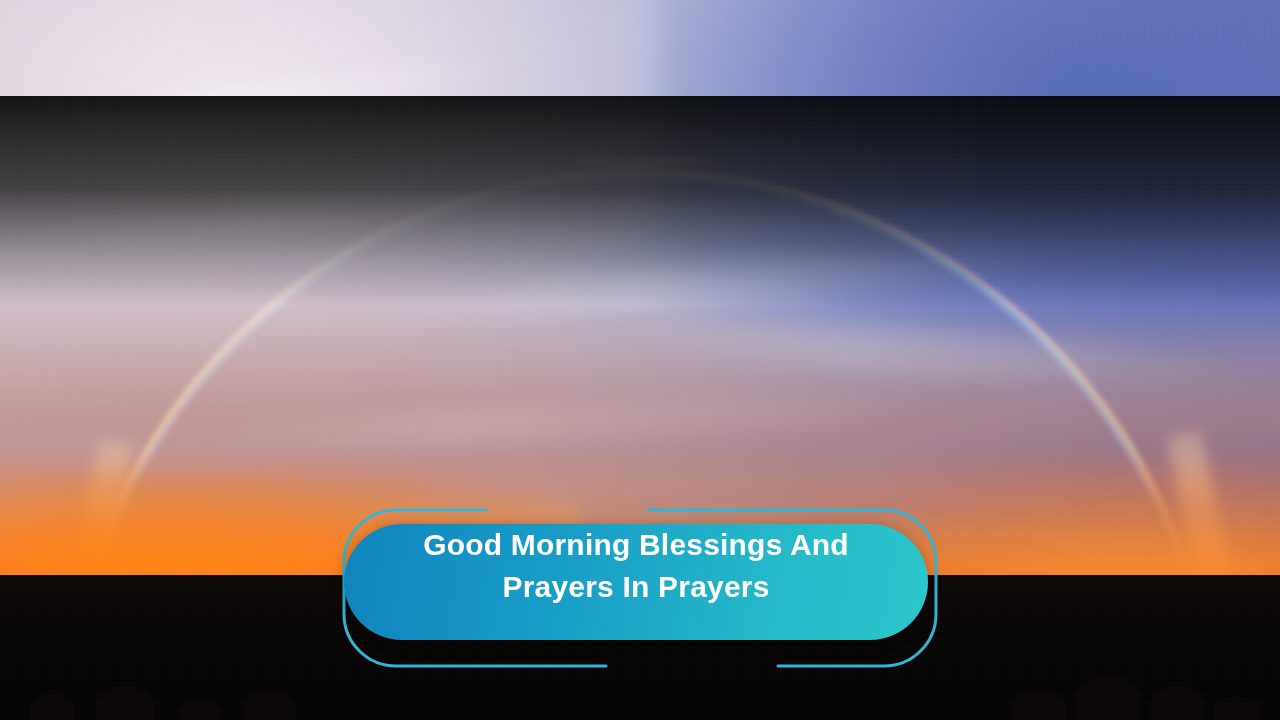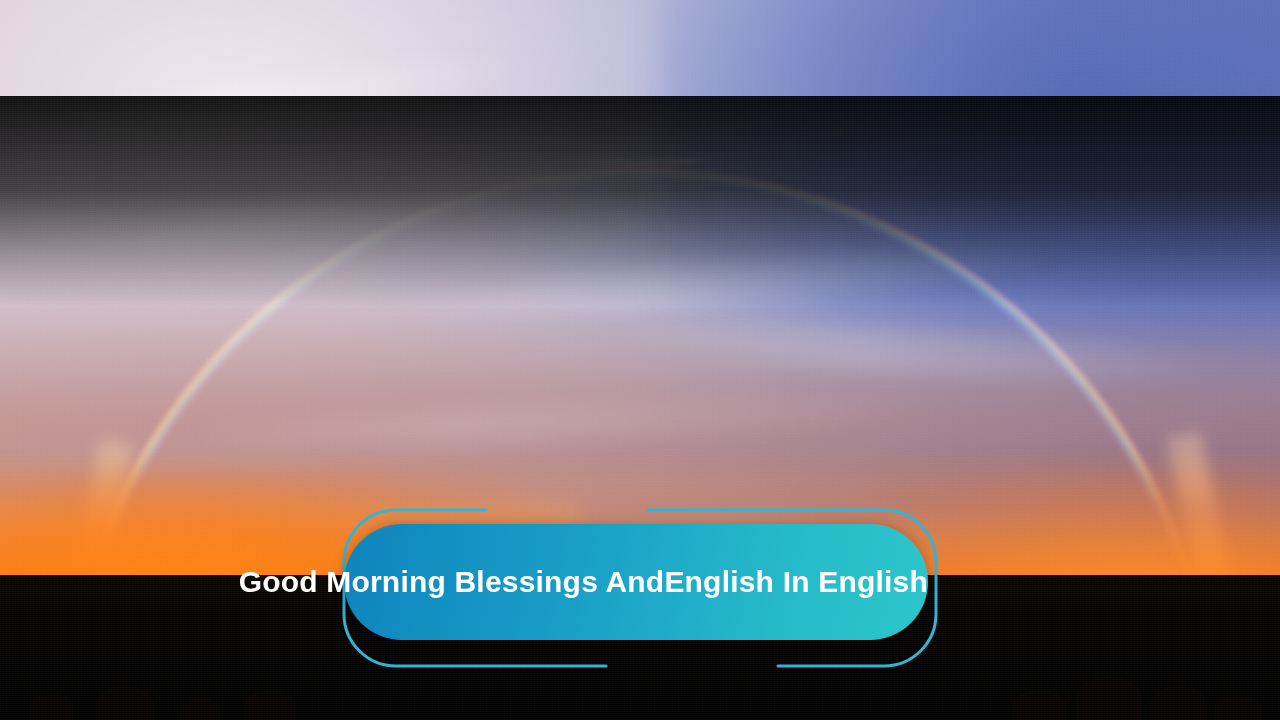--- a/index.html
+++ b/index.html
@@ -223,23 +223,23 @@
     width:584px; height:116px;
     border-radius:58px;
     background:linear-gradient(100deg,
       #0f83bd 0%,
       #1390c2 18%,
       #189cc6 36%,
       #20adc8 58%,
       #27bcc9 78%,
       #2cc6cb 100%);
     display:flex;
-    flex-direction:row;
+    flex-direction:column;
     align-items:center;
-    justify-content:flex-end;
+    justify-content:flex-start;
     box-shadow:0 2px 14px rgba(0,0,0,0.28);
   }
   .banner-title {
     color:#ffffff;
     font-size:30px;
     font-weight:bold;
     line-height:42px;
     text-align:center;
     letter-spacing:0.2px;
     white-space:nowrap;
@@ -305,16 +305,16 @@
 
   <svg class="frame-svg" viewBox="0 0 620 184">
 
     <path d="M 156 14 L 66 14 A 52 52 0 0 0 14 66 L 14 118 A 52 52 0 0 0 66 170 L 276 170" fill="none" stroke="#35b3d4" stroke-width="3" stroke-linecap="round"></path>
 
     <path d="M 318 14 L 554 14 A 52 52 0 0 1 606 66 L 606 118 A 52 52 0 0 1 554 170 L 448 170" fill="none" stroke="#35b3d4" stroke-width="3" stroke-linecap="round"></path>
   </svg>
 
   <div class="banner">
     <div class="banner-title">Good Morning Blessings And</div>
-    <div class="banner-title">English In English</div>
+    <div class="banner-title">Prayers In Prayers</div>
   </div>
 
 </div>
 
 </body></html>

